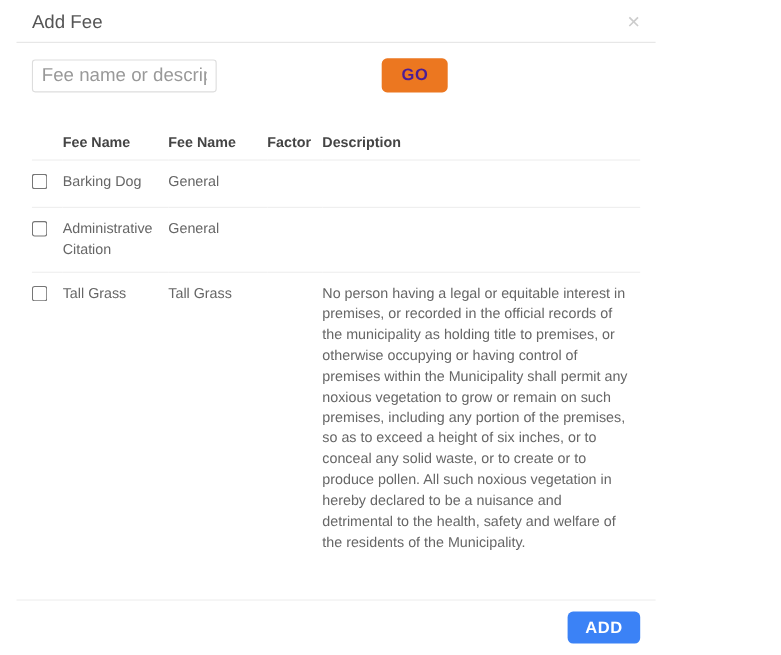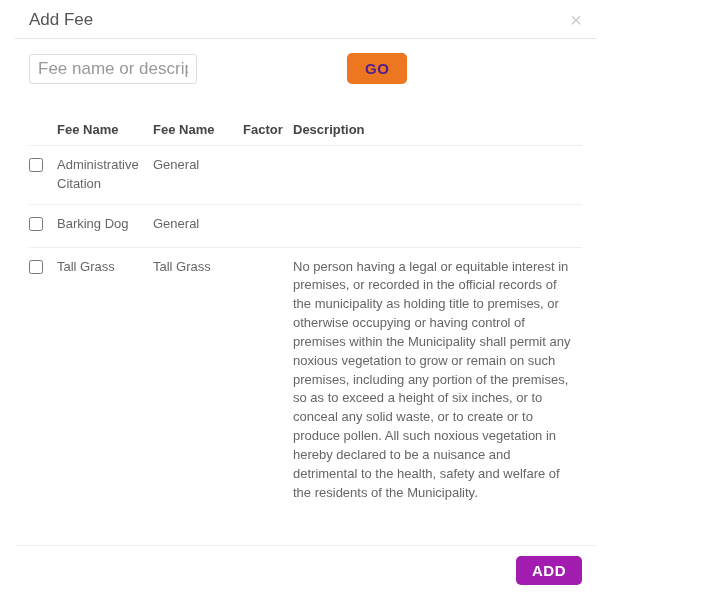--- a/index.html
+++ b/index.html
@@ -119,21 +119,21 @@
     cursor: pointer;
   }
   .modal-footer {
     border-top: 1px solid #eee;
     padding: 10px 14px;
     display: flex;
     justify-content: flex-end;
     background: #fff;
   }
   .add-btn {
-    background: #a21caf;
+    background: #3b82f6;
     border: none;
     color: #fff;
     font-weight: 700;
     font-size: 15px;
     padding: 6px 16px;
     border-radius: 5px;
     cursor: pointer;
     letter-spacing: 0.5px;
   }
 </style>
@@ -168,28 +168,28 @@
             <th></th>
             <th>Fee Name</th>
             <th>Fee Name</th>
             <th>Factor</th>
             <th>Description</th>
           </tr>
         </thead>
         <tbody id="fee-tbody">
             <tr>
               <td><input type="checkbox" class="chk" style=""></td>
-              <td>Administrative Citation</td>
+              <td>Barking Dog</td>
               <td>General</td>
               <td></td>
               <td></td>
             </tr>
             <tr>
               <td><input type="checkbox" class="chk" style=""></td>
-              <td>Barking Dog</td>
+              <td>Administrative Citation</td>
               <td>General</td>
               <td></td>
               <td></td>
             </tr>
             <tr>
               <td><input type="checkbox" class="chk" style=""></td>
               <td>Tall Grass</td>
               <td>Tall Grass</td>
               <td></td>
               <td>No person having a legal or equitable interest in premises, or recorded in the official records of the municipality as holding title to premises, or otherwise occupying or having control of premises within the Municipality shall permit any noxious vegetation to grow or remain on such premises, including any portion of the premises, so as to exceed a height of six inches, or to conceal any solid waste, or to create or to produce pollen. All such noxious vegetation in hereby declared to be a nuisance and detrimental to the health, safety and welfare of the residents of the Municipality.</td>

